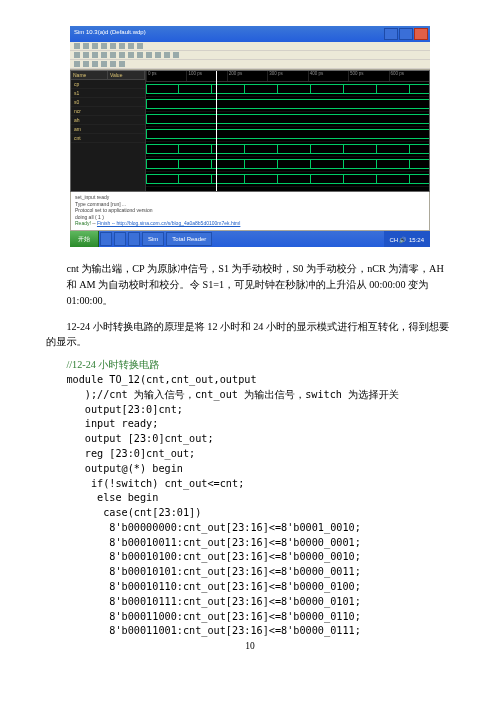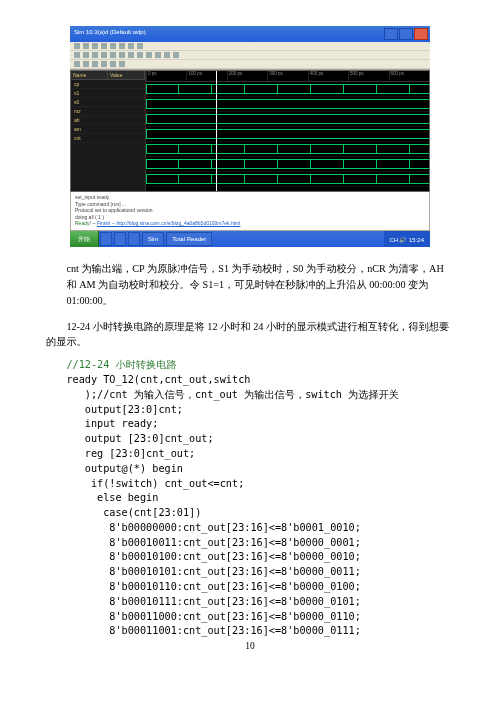--- a/index.html
+++ b/index.html
@@ -196,21 +196,21 @@
     font-size: 10.2px;
     margin-bottom: 10px;
   }
   .code-block {
     font-family: "SimSun", "Songti SC", monospace;
     font-size: 10.2px;
     line-height: 1.45;
     white-space: pre;
     margin-left: 2em;
   }
-  .comment { color: #2e7d32; }
+  .comment { color: #2e7d32; font-family: Liberation Serif, serif; }
   .page-num {
     text-align: center;
     font-size: 9.5px;
     margin-top: 2px;
   }
 </style>
 </head>
 <body>
 
 <div class="page">
@@ -324,21 +324,21 @@
     </div>
   </div>
 
   <p class="para" style="margin-left:2em;">cnt 为输出端，CP 为原脉冲信号，S1 为手动校时，S0 为手动校分，nCR 为清零，AH 和 AM 为自动校时和校分。令 S1=1，可见时钟在秒脉冲的上升沿从 00:00:00 变为 01:00:00。</p>
 
 
   <p class="sub" style="text-indent:2em; margin-left:0;">12-24 小时转换电路的原理是将 12 小时和 24 小时的显示模式进行相互转化，得到想要的显示。</p>
 
 
   <div class="code-block"><span class="comment">//12-24 小时转换电路</span>
-<span>ready TO_12(cnt,cnt_out,switch</span>
+<span>module TO_12(cnt,cnt_out,output</span>
 <span>   );//cnt 为输入信号，cnt_out 为输出信号，switch 为选择开关</span>
 <span>   output[23:0]cnt;</span>
 <span>   input ready;</span>
 <span>   output [23:0]cnt_out;</span>
 <span>   reg [23:0]cnt_out;</span>
 <span>   output@(*) begin</span>
 <span>    if(!switch) cnt_out&lt;=cnt;</span>
 <span>     else begin</span>
 <span>      case(cnt[23:01])</span>
 <span>       8'b00000000:cnt_out[23:16]&lt;=8'b0001_0010;</span>

